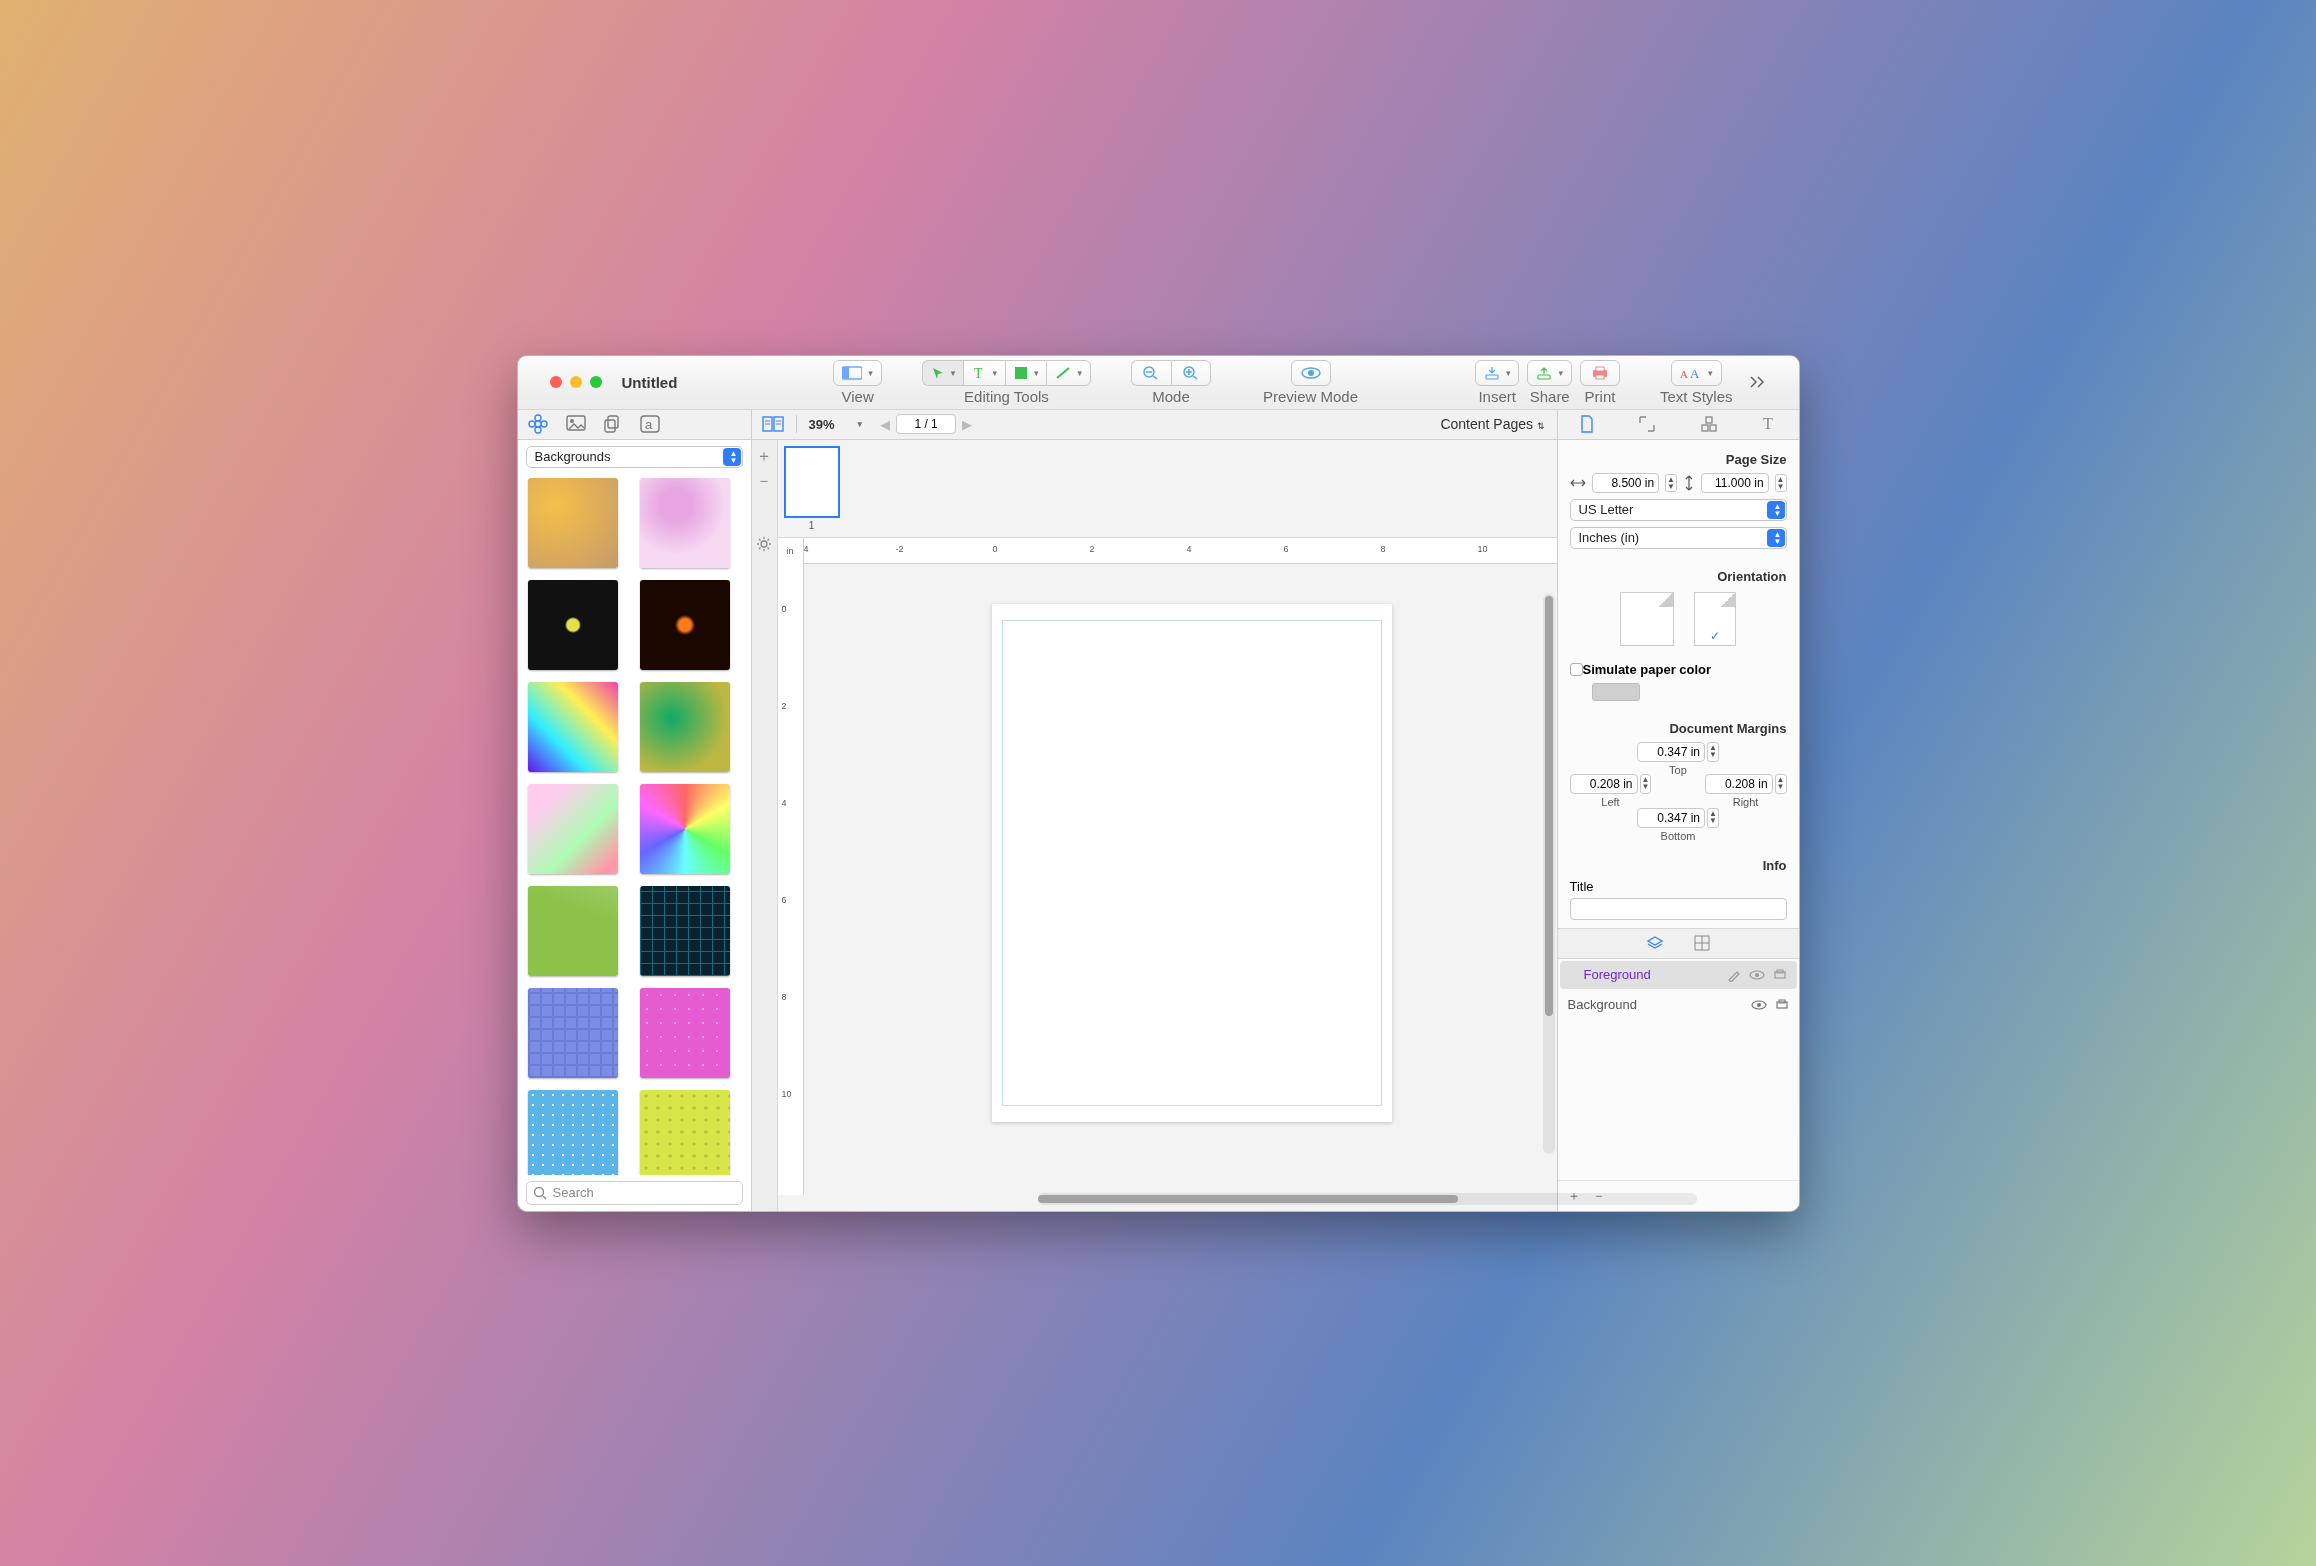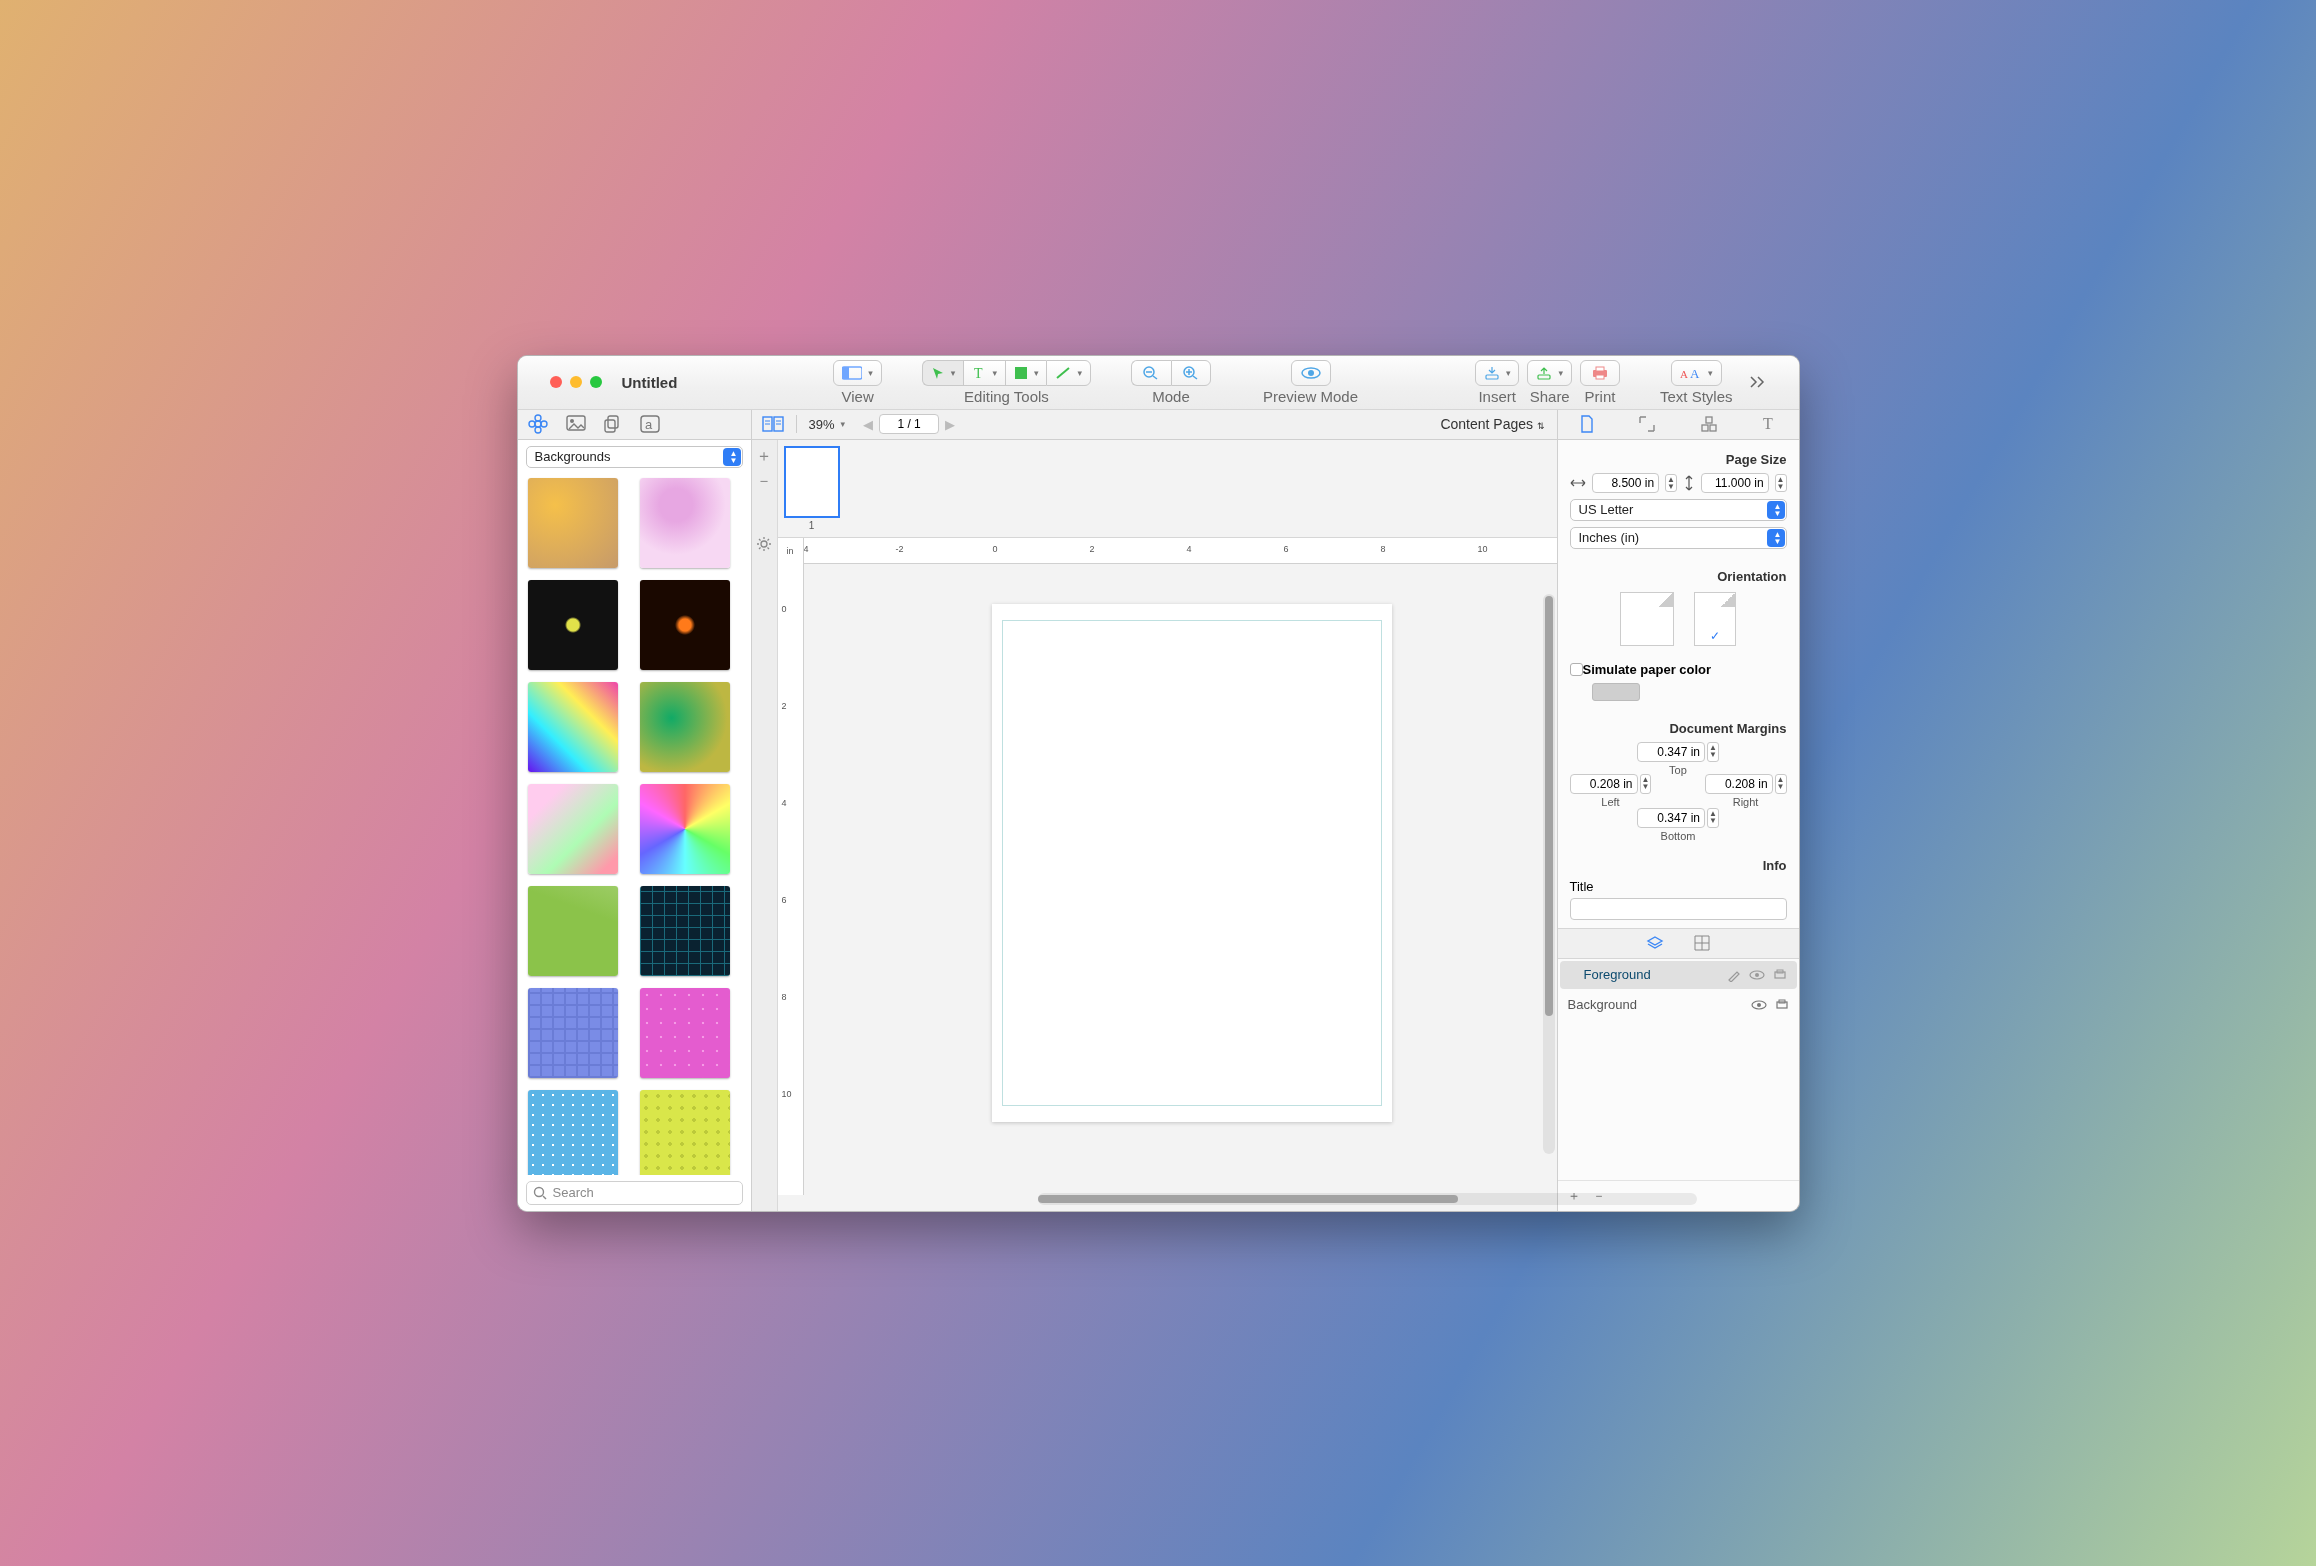--- a/index.html
+++ b/index.html
@@ -64,21 +64,21 @@
   
   .subbar{
     height:30px;display:flex;align-items:stretch;
     border-bottom:1px solid #cfcfcf;
     background:#f1f1f1;
   }
   .sub-left{width:234px;display:flex;align-items:center;gap:18px;padding:0 10px;border-right:1px solid #cfcfcf;}
   .sub-left .icon{color:var(--icon-grey);}
   .sub-left .icon.active{color:#3c87f5;}
   .sub-mid{flex:1;display:flex;align-items:center;gap:8px;padding:0 10px;position:relative;}
-  .zoom{display:flex;align-items:center;gap:4px;color:#333;font-weight:400;}
+  .zoom{display:flex;align-items:center;gap:21px;color:#333;font-weight:700;}
   .navseg{display:flex;align-items:center;gap:6px;margin-left:10px;}
   .pagefield{width:60px;height:20px;border:1px solid #c9c9c9;border-radius:4px;background:#fff;font-size:12px;text-align:center;}
   .content-pages{position:absolute;right:12px;font-size:14px;color:#333;}
   .sub-right{width:242px;display:flex;align-items:center;justify-content:space-around;border-left:1px solid #cfcfcf;}
   .sub-right span{color:var(--icon-grey);}
   .sub-right span.sel{color:#3c87f5;}
 
   
   .body{flex:1;display:flex;min-height:0;}
   .left-panel{width:234px;display:flex;flex-direction:column;background:#fff;border-right:1px solid #cfcfcf;}
@@ -140,21 +140,21 @@
   .mg-top{position:absolute;left:50%;top:0;transform:translateX(-50%);text-align:center;}
   .mg-bot{position:absolute;left:50%;bottom:0;transform:translateX(-50%);text-align:center;}
   .mg-left{position:absolute;left:0;top:32px;text-align:center;}
   .mg-right{position:absolute;right:0;top:32px;text-align:center;}
   .mg-lbl{font-size:11px;color:#555;margin-top:2px;}
   .title-row{display:flex;flex-direction:column;gap:4px;}
   .txtfield{height:22px;border:1px solid #c9c9c9;border-radius:4px;background:#fff;}
   .bottom-tabs{height:30px;border-top:1px solid #d6d6d6;display:flex;align-items:center;justify-content:center;gap:30px;background:#f0f0f0;}
   .layers{border-top:1px solid #d6d6d6;}
   .layer-row{display:flex;align-items:center;gap:8px;height:28px;padding:0 10px;color:#555;}
-  .layer-row.sel{background:#e0e0e0;color:#0c4a6e;border-radius:4px;margin:2px;padding-left:24px;}
+  .layer-row.sel{background:#e0e0e0;color:#6d28d9;border-radius:4px;margin:2px;padding-left:24px;}
   .layer-row .name{flex:1;}
 </style>
 </head>
 <body>
 
 <div class="window">
 
   <div class="titlebar">
     <div class="traffic">
       <span class="t-close"></span>

